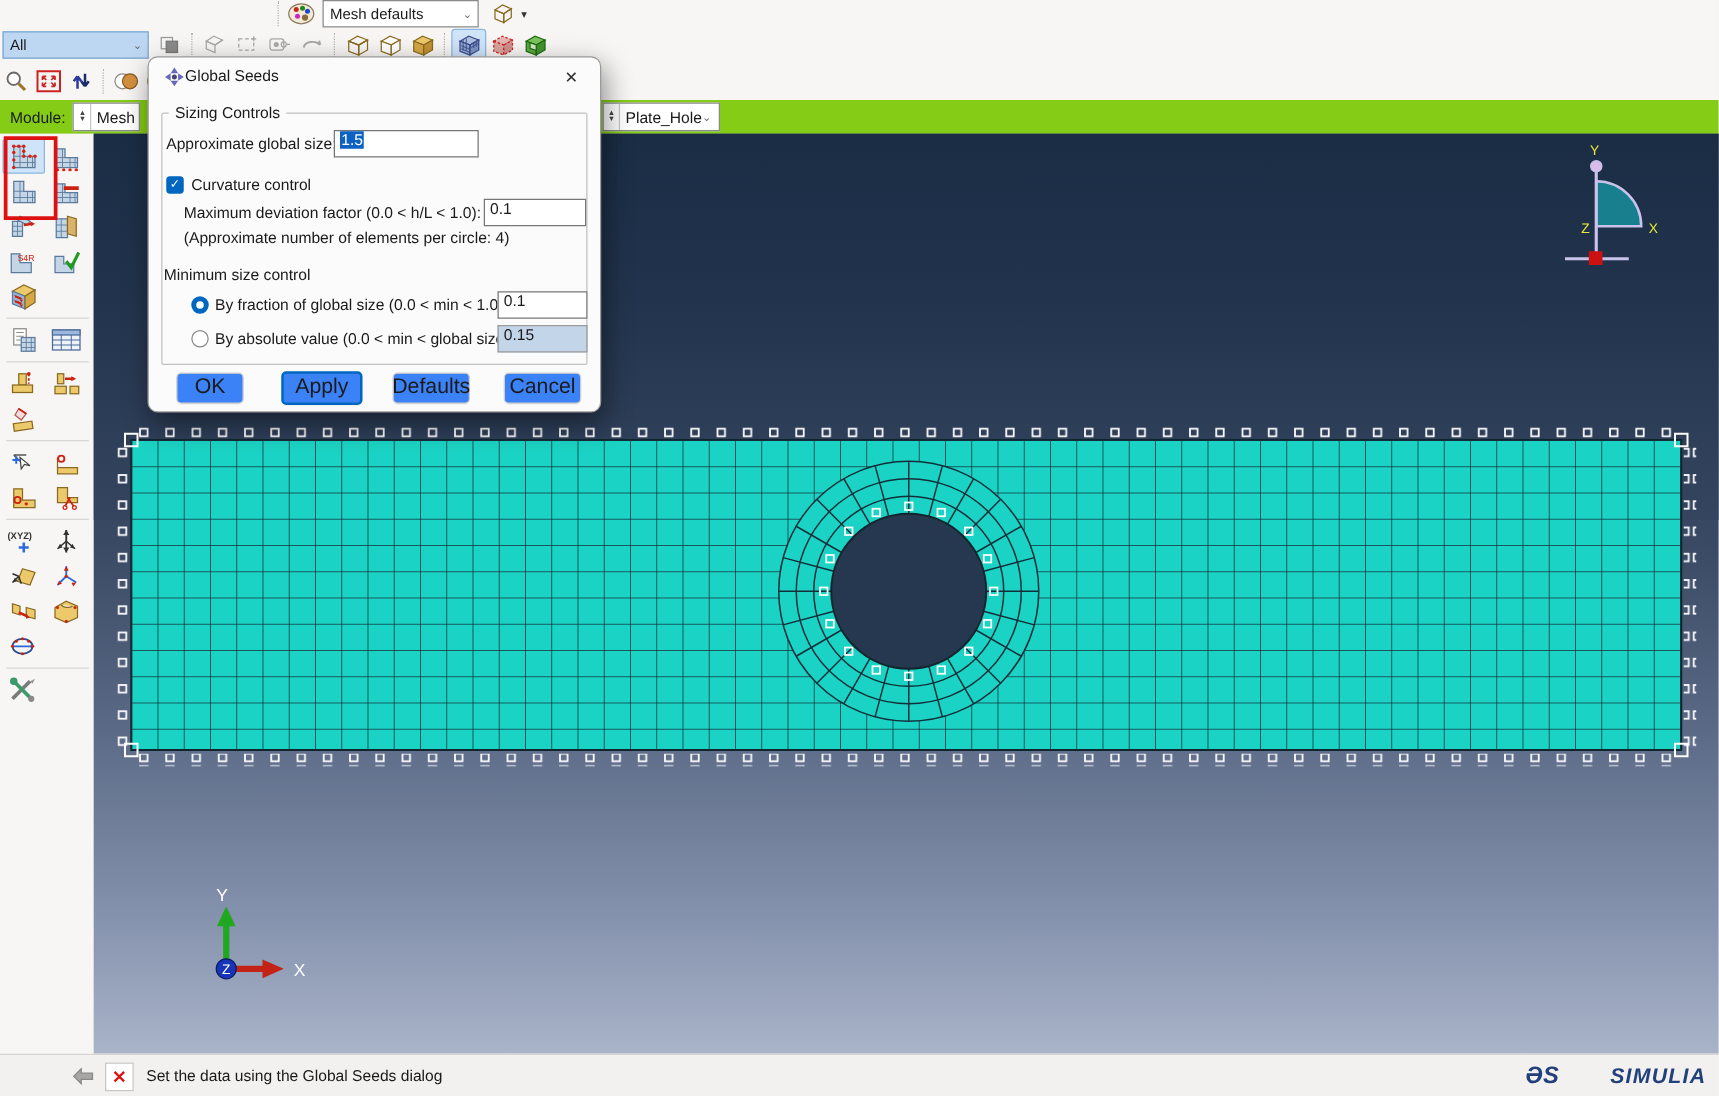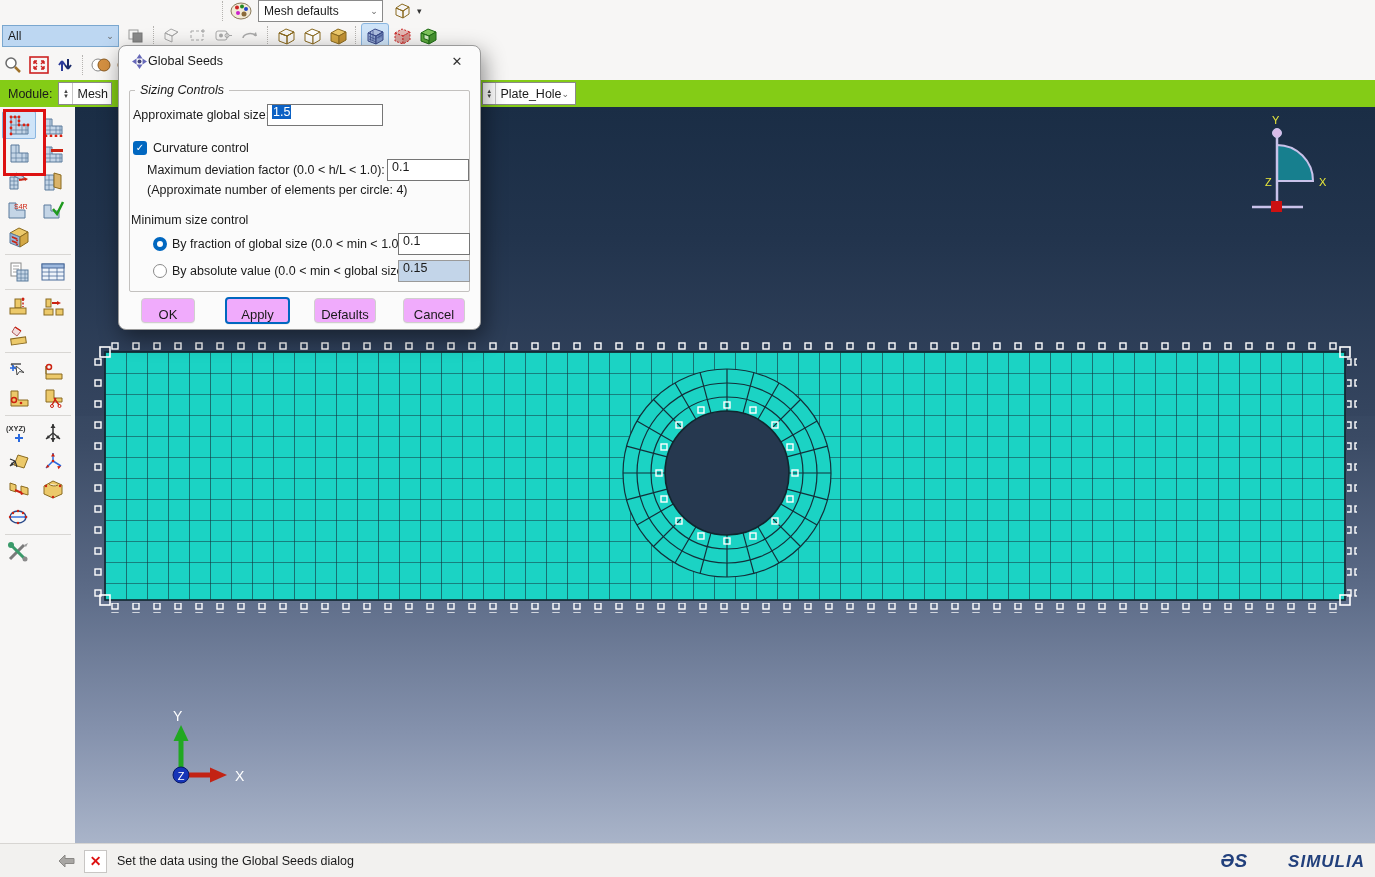--- a/index.html
+++ b/index.html
@@ -35,30 +35,30 @@
   .viewport{position:absolute;left:75px;top:107px;width:1300px;height:736px;
     background:linear-gradient(180deg,#1a2d45 0%,#22344d 18%,#35455f 42%,#56658200 0),
     linear-gradient(180deg,#1a2d45 0%,#24374f 20%,#3a4a64 45%,#5b6a86 65%,#8592ad 85%,#a9b4c9 100%);}
   
   .dialog{position:absolute;left:118px;top:45px;width:361px;height:283px;background:#fbfbfb;
     border:1px solid #9a9a9a;border-radius:8px;box-shadow:3px 8px 22px rgba(0,0,0,.45);z-index:20;font-size:12.5px;}
   .dlg-title{position:absolute;left:0;top:0;right:0;height:30px;display:flex;align-items:center;padding-left:12px;}
   .dlg-title .txt{margin-left:0;font-size:12.5px;}
   .dlg-close{position:absolute;right:10px;top:4px;width:26px;height:22px;display:flex;align-items:center;justify-content:center;color:#333;font-size:13px;border-radius:4px;}
   .fieldset{position:absolute;left:10px;top:44px;width:339px;height:200px;border:1px solid #c3c1bf;border-radius:2px;}
-  .legend{position:absolute;left:16px;top:37px;background:#fbfbfb;padding:0 5px;font-size:12.5px;font-style:italic;}
+  .legend{position:absolute;left:16px;top:37px;background:#fbfbfb;padding:0 5px;font-size:12.5px;}
   .dlabel{position:absolute;font-size:12.5px;white-space:nowrap;}
   .dinput{position:absolute;height:20px;background:#fff;border:1px solid #767676;font-size:12.5px;display:flex;align-items:flex-start;padding-left:4px;}
   .dinput.disabled{background:#c3d5e9;border-color:#9a9a9a;}
   .selval{background:#0b61c4;color:#fff;padding:0 1px;}
   .checkbox{position:absolute;width:14px;height:14px;background:#0067c0;border-radius:3px;display:flex;align-items:center;justify-content:center;color:#fff;font-size:10px;line-height:14px;}
   .radio{position:absolute;width:14px;height:14px;border-radius:50%;box-sizing:border-box;}
   .radio.on{border:4.5px solid #0067c0;background:#fff;}
   .radio.off{border:1px solid #8a8a8a;background:#fff;}
-  .dbtn{position:absolute;height:23px;background:#f0abfc;border:1px solid #d0cfce;border-radius:4px;font-size:13px;display:flex;align-items:flex-end;justify-content:center;box-shadow:0 1px 0 rgba(0,0,0,.04);}
+  .dbtn{position:absolute;height:23px;background:#3b82f6;border:1px solid #d0cfce;border-radius:4px;font-size:17px;display:flex;align-items:flex-start;justify-content:center;box-shadow:0 1px 0 rgba(0,0,0,.04);}
   .dbtn.focus{border:2px solid #0067c0;}
   
   .statusbar{position:absolute;left:0;top:843px;width:1375px;height:34px;background:#f2f1ef;border-top:1px solid #d7d5d2;display:flex;align-items:center;}
   .status-msg{font-size:12.5px;margin-left:10px;}
   .xbox{width:21px;height:21px;background:#fff;border:1px solid #c8c6c4;display:flex;align-items:center;justify-content:center;color:#dd1111;font-weight:bold;font-size:14px;margin-left:8px;}
   .logo{position:absolute;right:10px;top:850px;display:flex;align-items:baseline;color:#22407c;gap:36px;}
   .logo .mark{font-size:19px;font-weight:bold;font-style:italic;margin-right:5px;}
   .logo .name{font-size:17px;font-weight:bold;font-style:italic;letter-spacing:1px;}
   svg{display:block;}
 </style>

